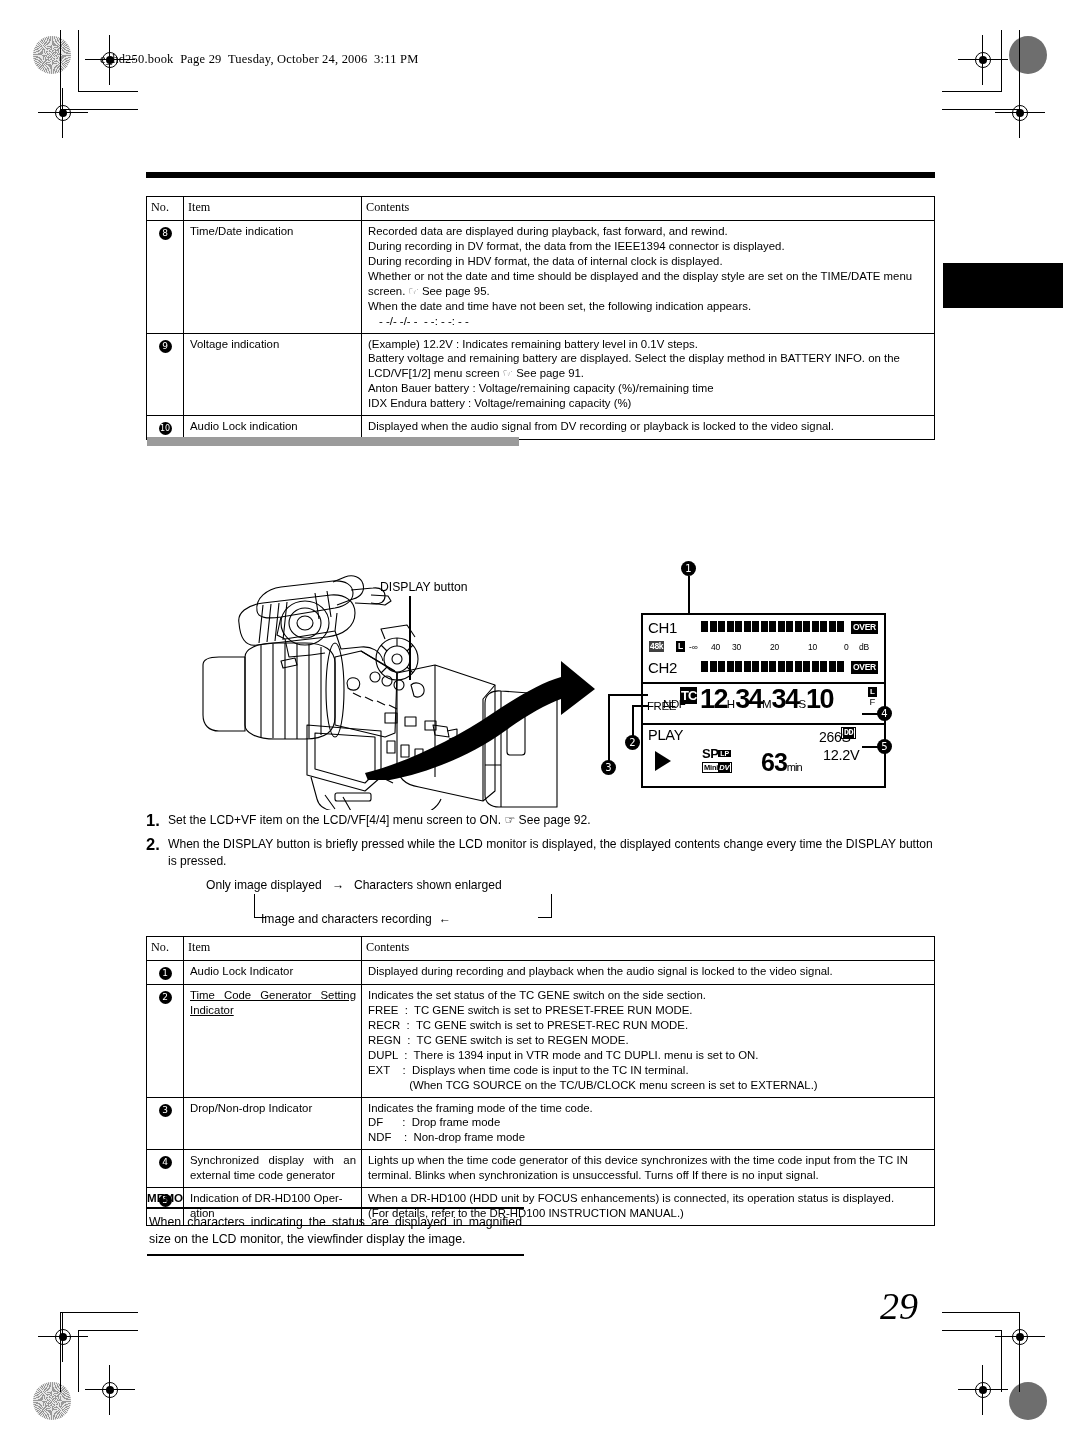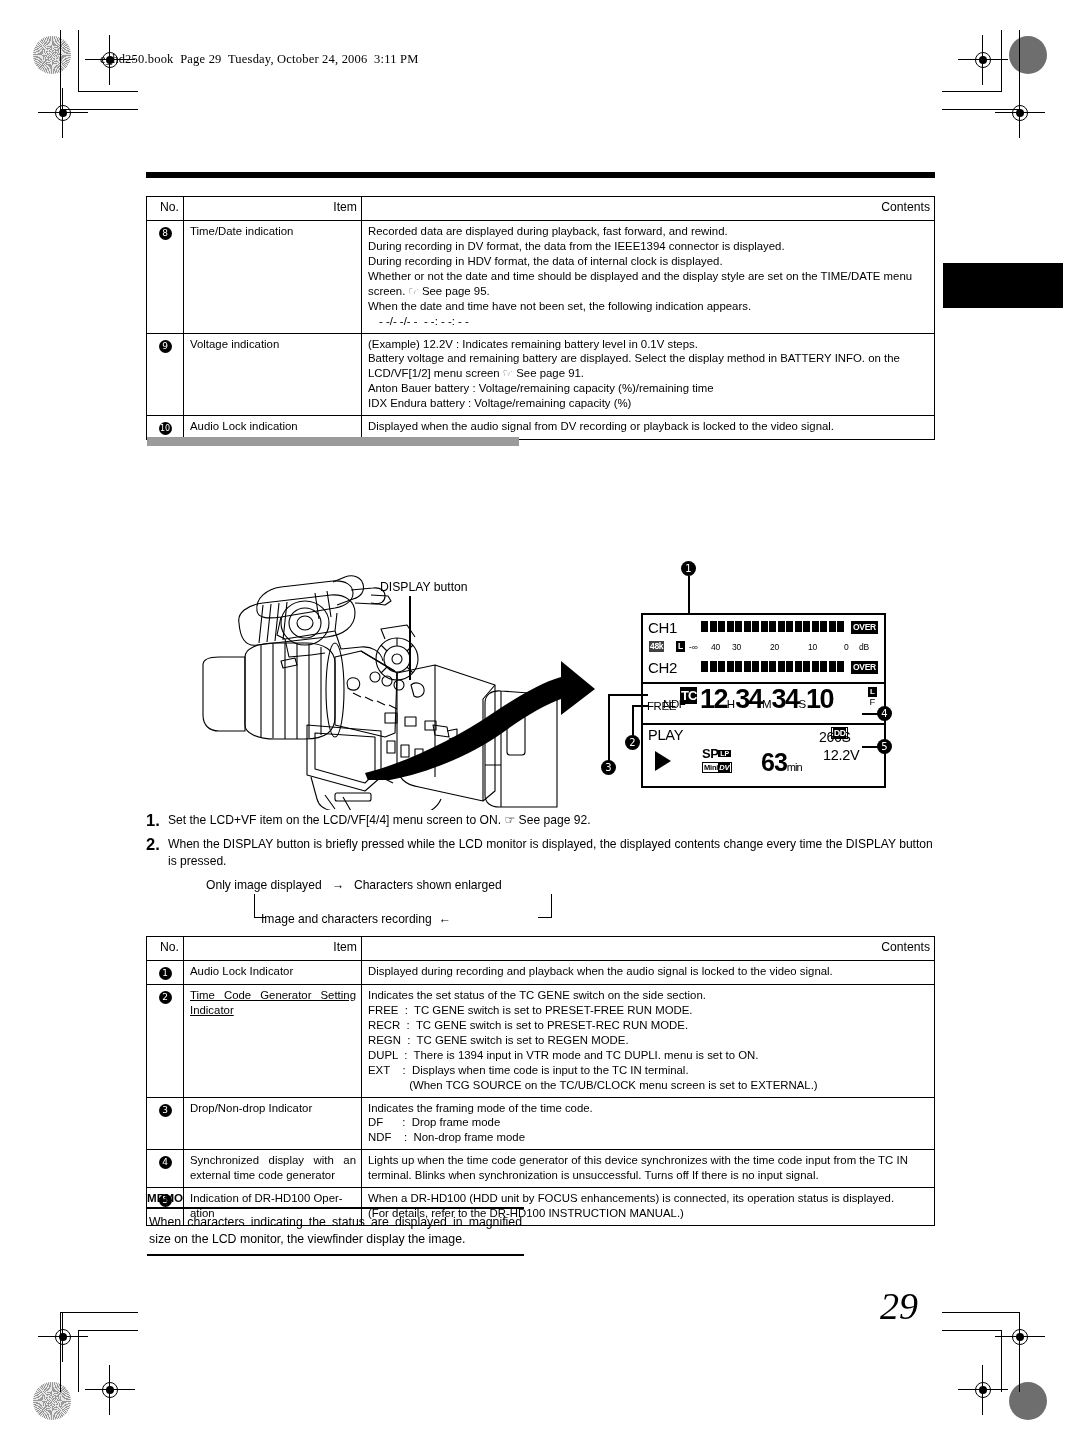--- a/index.html
+++ b/index.html
@@ -50,21 +50,21 @@
     font-size:11.4px;
     line-height:1.31;
   }
   table.spec td, table.spec th {
     border:1px solid #000;
     padding:3px 5px 4px 6px;
     vertical-align:top;
     font-weight:normal;
     text-align:left;
   }
-  table.spec th { text-align:right; font-size:12.2px; padding:3px 4px 4px; font-weight:normal; }
+  table.spec th { text-align:left; font-size:12.2px; padding:3px 4px 4px; font-weight:normal;font-family:Liberation Serif, serif; }
   table.spec td.num { text-align:center; padding-left:0; padding-right:0; }
   .colno { width:37px; }
   .colitem { width:178px; }
 
   .bullnum {
     display:inline-block; width:13px; height:13px; line-height:13px;
     border-radius:50%; background:#000; color:#fff;
     font-size:9px; text-align:center; font-family:"DejaVu Sans", sans-serif;
     vertical-align:-1px;
   }
@@ -447,21 +447,21 @@
         <span>SP</span><span class="splogo">LP</span>
       </div>
       <div class="minidv" style="left:59px;top:147px;">
         <span>Mini</span><b>DV</b>
       </div>
       <div class="bigmin" style="left:118px;top:133px;">
         <span>63</span><sub>min</sub>
       </div>
       <div class="volt" style="left:180px;top:132px;">12.2V</div>
       <div class="sec266" style="left:176px;top:114px;">266S</div>
-      <div class="ddbadge" style="left:188px;top:112px;">
+      <div class="ddbadge" style="left:198px;top:112px;font-family:Liberation Mono, monospace;">
         <span>DD</span>
       </div>
     </div>
   </div>
 
   <div class="callout" style="left:625px;top:735px;">2</div>
   <div class="leader" style="left:632px;top:705px;width:1.5px;height:32px;"></div>
   <div class="leader" style="left:632px;top:705px;width:16px;height:1.5px;"></div>
 
   <div class="callout" style="left:601px;top:760px;">3</div>

